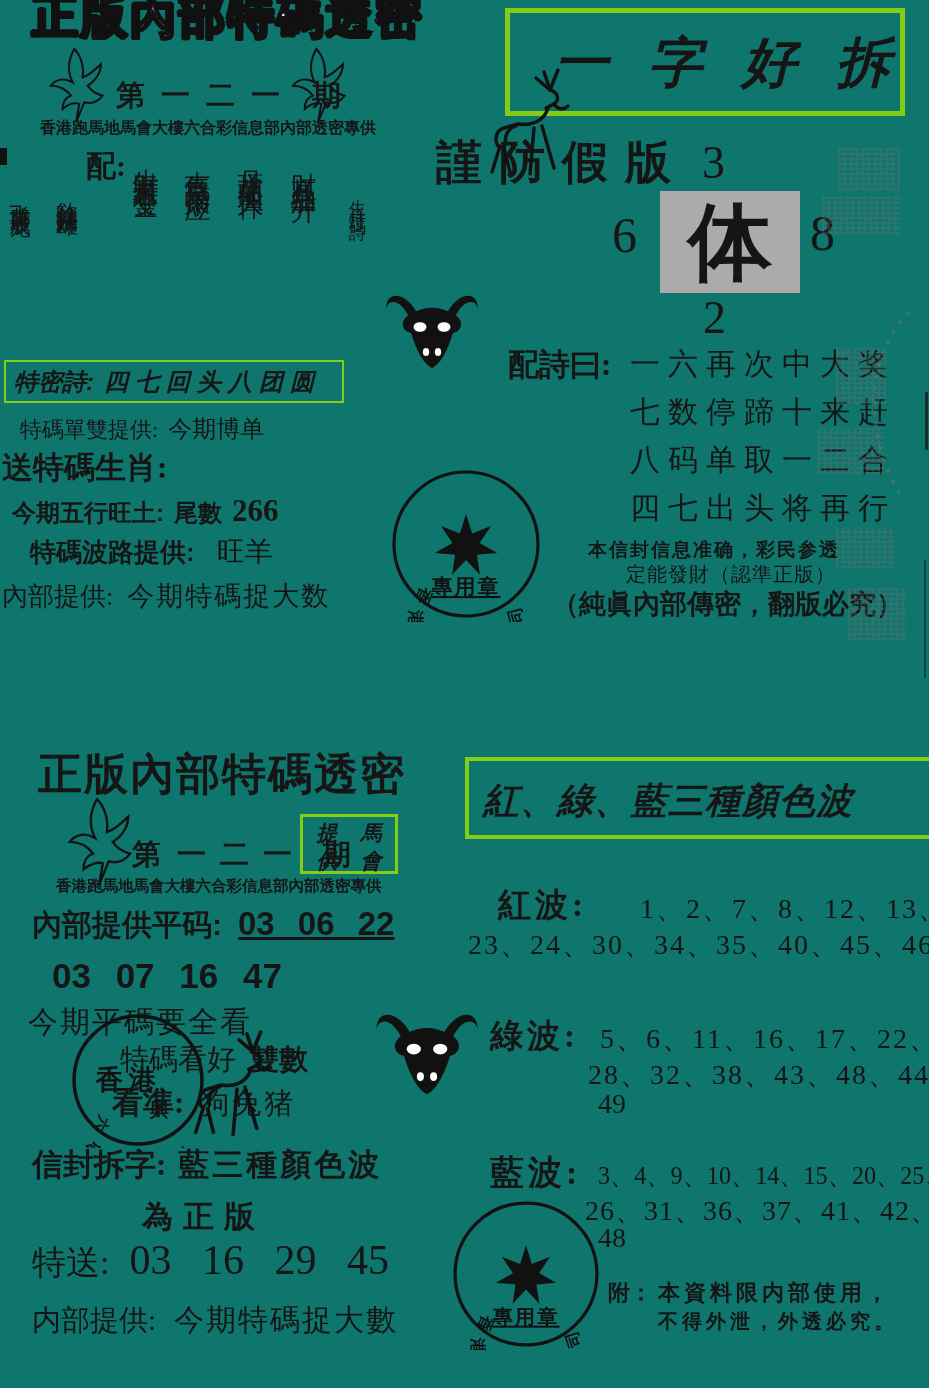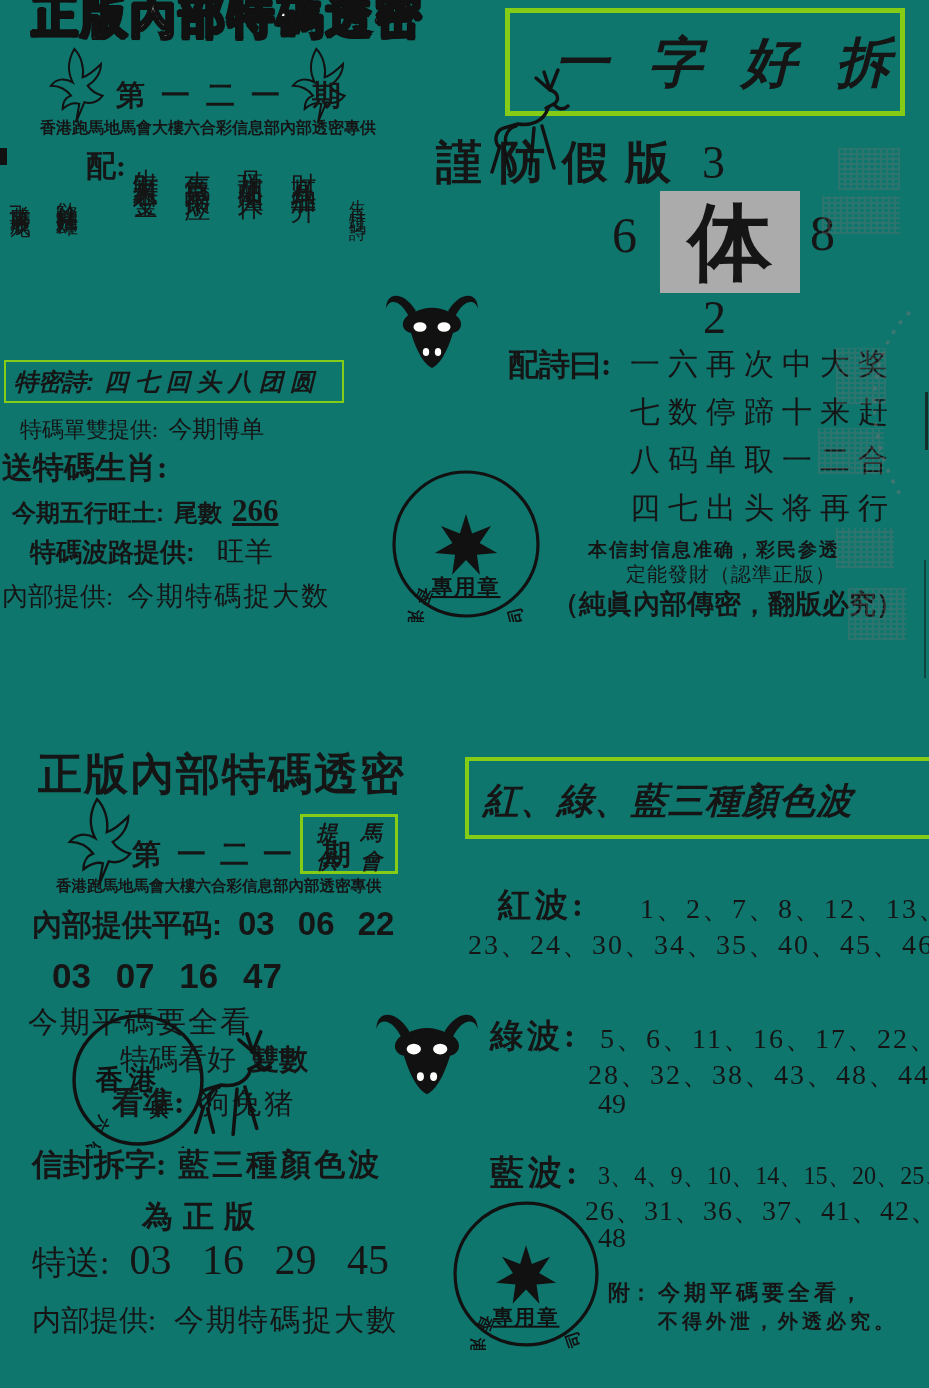--- a/index.html
+++ b/index.html
@@ -92,21 +92,21 @@
     <span style="font-size:24px; letter-spacing:7px; font-weight:bold;">四七回头八团圆</span>
   </div>
 
   <div class="abs flexrow" style="left:2px; top:447px; gap:20px;">
     <span style="font-size:31px; font-weight:bold;">送特碼生肖:</span>
   </div>
 
   <div class="abs flexrow" style="left:12px; top:497px; gap:10px;">
     <span class="hei" style="font-size:24px;">今期五行旺土:</span>
     <span class="hei" style="font-size:24px;">尾數</span>
-    <span style="font-size:31px; font-weight:bold; margin-top:-6px;text-decoration:underline;">266</span>
+    <span style="font-size:31px; font-weight:bold; margin-top:-6px;">266</span>
   </div>
 
   <div class="abs flexrow" style="left:30px; top:533px; gap:22px;">
     <span class="hei" style="font-size:26px;">特碼波路提供:</span>
     <span style="font-size:28px;">旺羊</span>
   </div>
 
   <div class="abs flexrow" style="left:2px; top:578px; gap:14px;">
     <span style="font-size:26px;">內部提供:</span>
     <span style="font-size:27px; letter-spacing:2px;">今期特碼捉大数</span>
@@ -186,21 +186,21 @@
     <span>提</span>
     <span>馬</span>
     <span>供</span>
     <span>會</span>
   </div>
 
   <div class="abs subtitle" style="left:56px; top:876px; font-size:15.5px;">香港跑馬地馬會大樓六合彩信息部內部透密專供</div>
 
   <div class="abs flexrow" style="left:32px; top:905px; gap:16px;">
     <span class="hei" style="font-size:30px;">內部提供平码:</span>
-    <span class="hei" style="font-size:33px; word-spacing:14px;">03 06 22</span>
+    <span class="hei" style="font-size:33px; word-spacing:14px;text-decoration:underline;">03 06 22</span>
   </div>
   <div class="abs hei" style="left:52px; top:956px; font-size:35px; word-spacing:15px;">03 07 16 47</div>
 
   <div class="abs" style="left:28px; top:1002px; font-size:30px; letter-spacing:2px;">今期平碼要全看</div>
 
   <svg class="abs" style="left:70px; top:1012px;" width="136" height="136" viewBox="0 0 134 134">
     <circle cx="67" cy="67" r="63" fill="none" stroke="#111" stroke-width="3.4"></circle>
     <defs>
         <path id="arc2" d="M 33.1 100.9 A 48 48 0 1 0 100.9 100.9" fill="none"></path>
       </defs>
@@ -281,17 +281,17 @@
       </defs>
     <text font-size="16" letter-spacing="10" fill="#111" font-weight="bold">
       <textPath href="#arc3" startOffset="4">香港馬會六合彩公司</textPath>
     </text>
     <polygon transform="translate(75,77) scale(0.95)" points="0,-32 6.1,-12.6 25,-19.9 13.6,-3.1 31.2,7.1 10.9,8.7 13.9,28.8 0,14 -13.9,28.8 -10.9,8.7 -31.2,7.1 -13.6,-3.1 -25,-19.9 -6.1,-12.6" fill="#111"></polygon>
     <text x="75" y="124" text-anchor="middle" font-size="20" font-weight="bold" letter-spacing="2" text-decoration="underline" fill="#111">專用章</text>
   </svg>
 
   <div class="abs flexrow" style="left:608px; top:1278px; gap:6px;">
     <span style="font-size:22px; font-weight:bold;">附：</span>
-    <span style="font-size:22px; font-weight:bold; letter-spacing:4px;">今期平碼要全看，</span>
+    <span style="font-size:22px; font-weight:bold; letter-spacing:4px;">本資料限内部使用，</span>
   </div>
   <div class="abs" style="left:658px; top:1308px; font-size:20px; font-weight:bold; letter-spacing:4px;">不得外泄，外透必究。</div>
 
 </div>
 
 </body></html>

